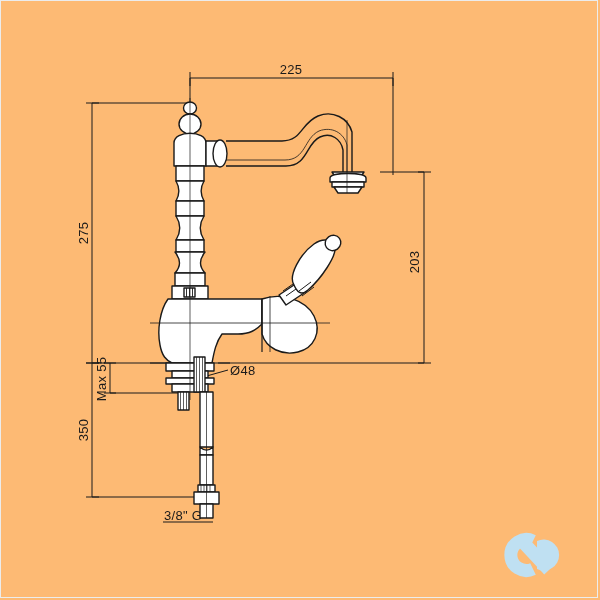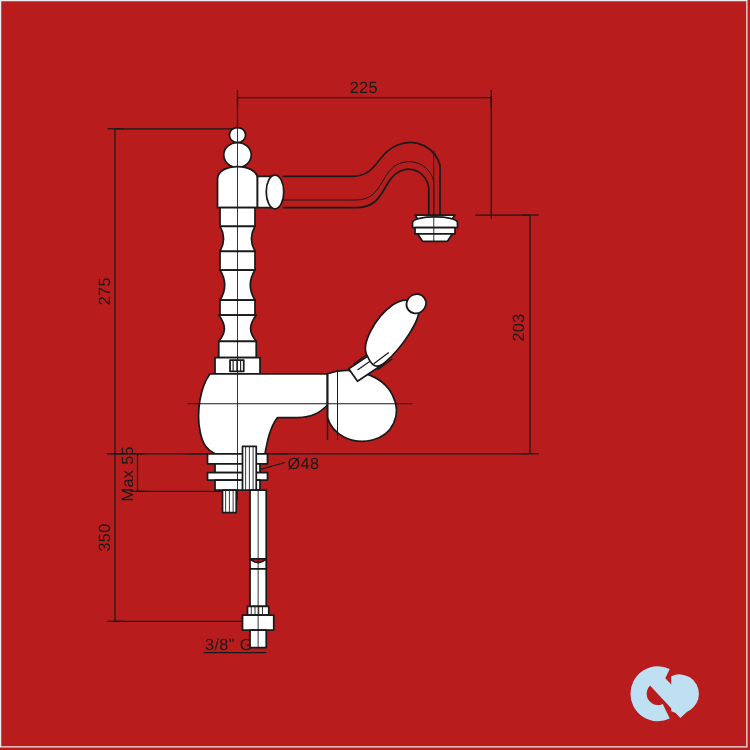--- a/index.html
+++ b/index.html
@@ -7,21 +7,21 @@
     padding: 0;
     background: #ffffff;
   }
   body {
     font-family: "Liberation Sans", sans-serif;
   }
   #page {
     position: relative;
     width: 600px;
     height: 600px;
-    background: #b91c1c;
+    background: #fdba74;
     overflow: hidden;
   }
   #frame-border {
     position: absolute;
     left: 0; top: 0;
     width: 598px;
     height: 598px;
     border: 1px solid #ececec;
     box-sizing: border-box;
     pointer-events: none;

